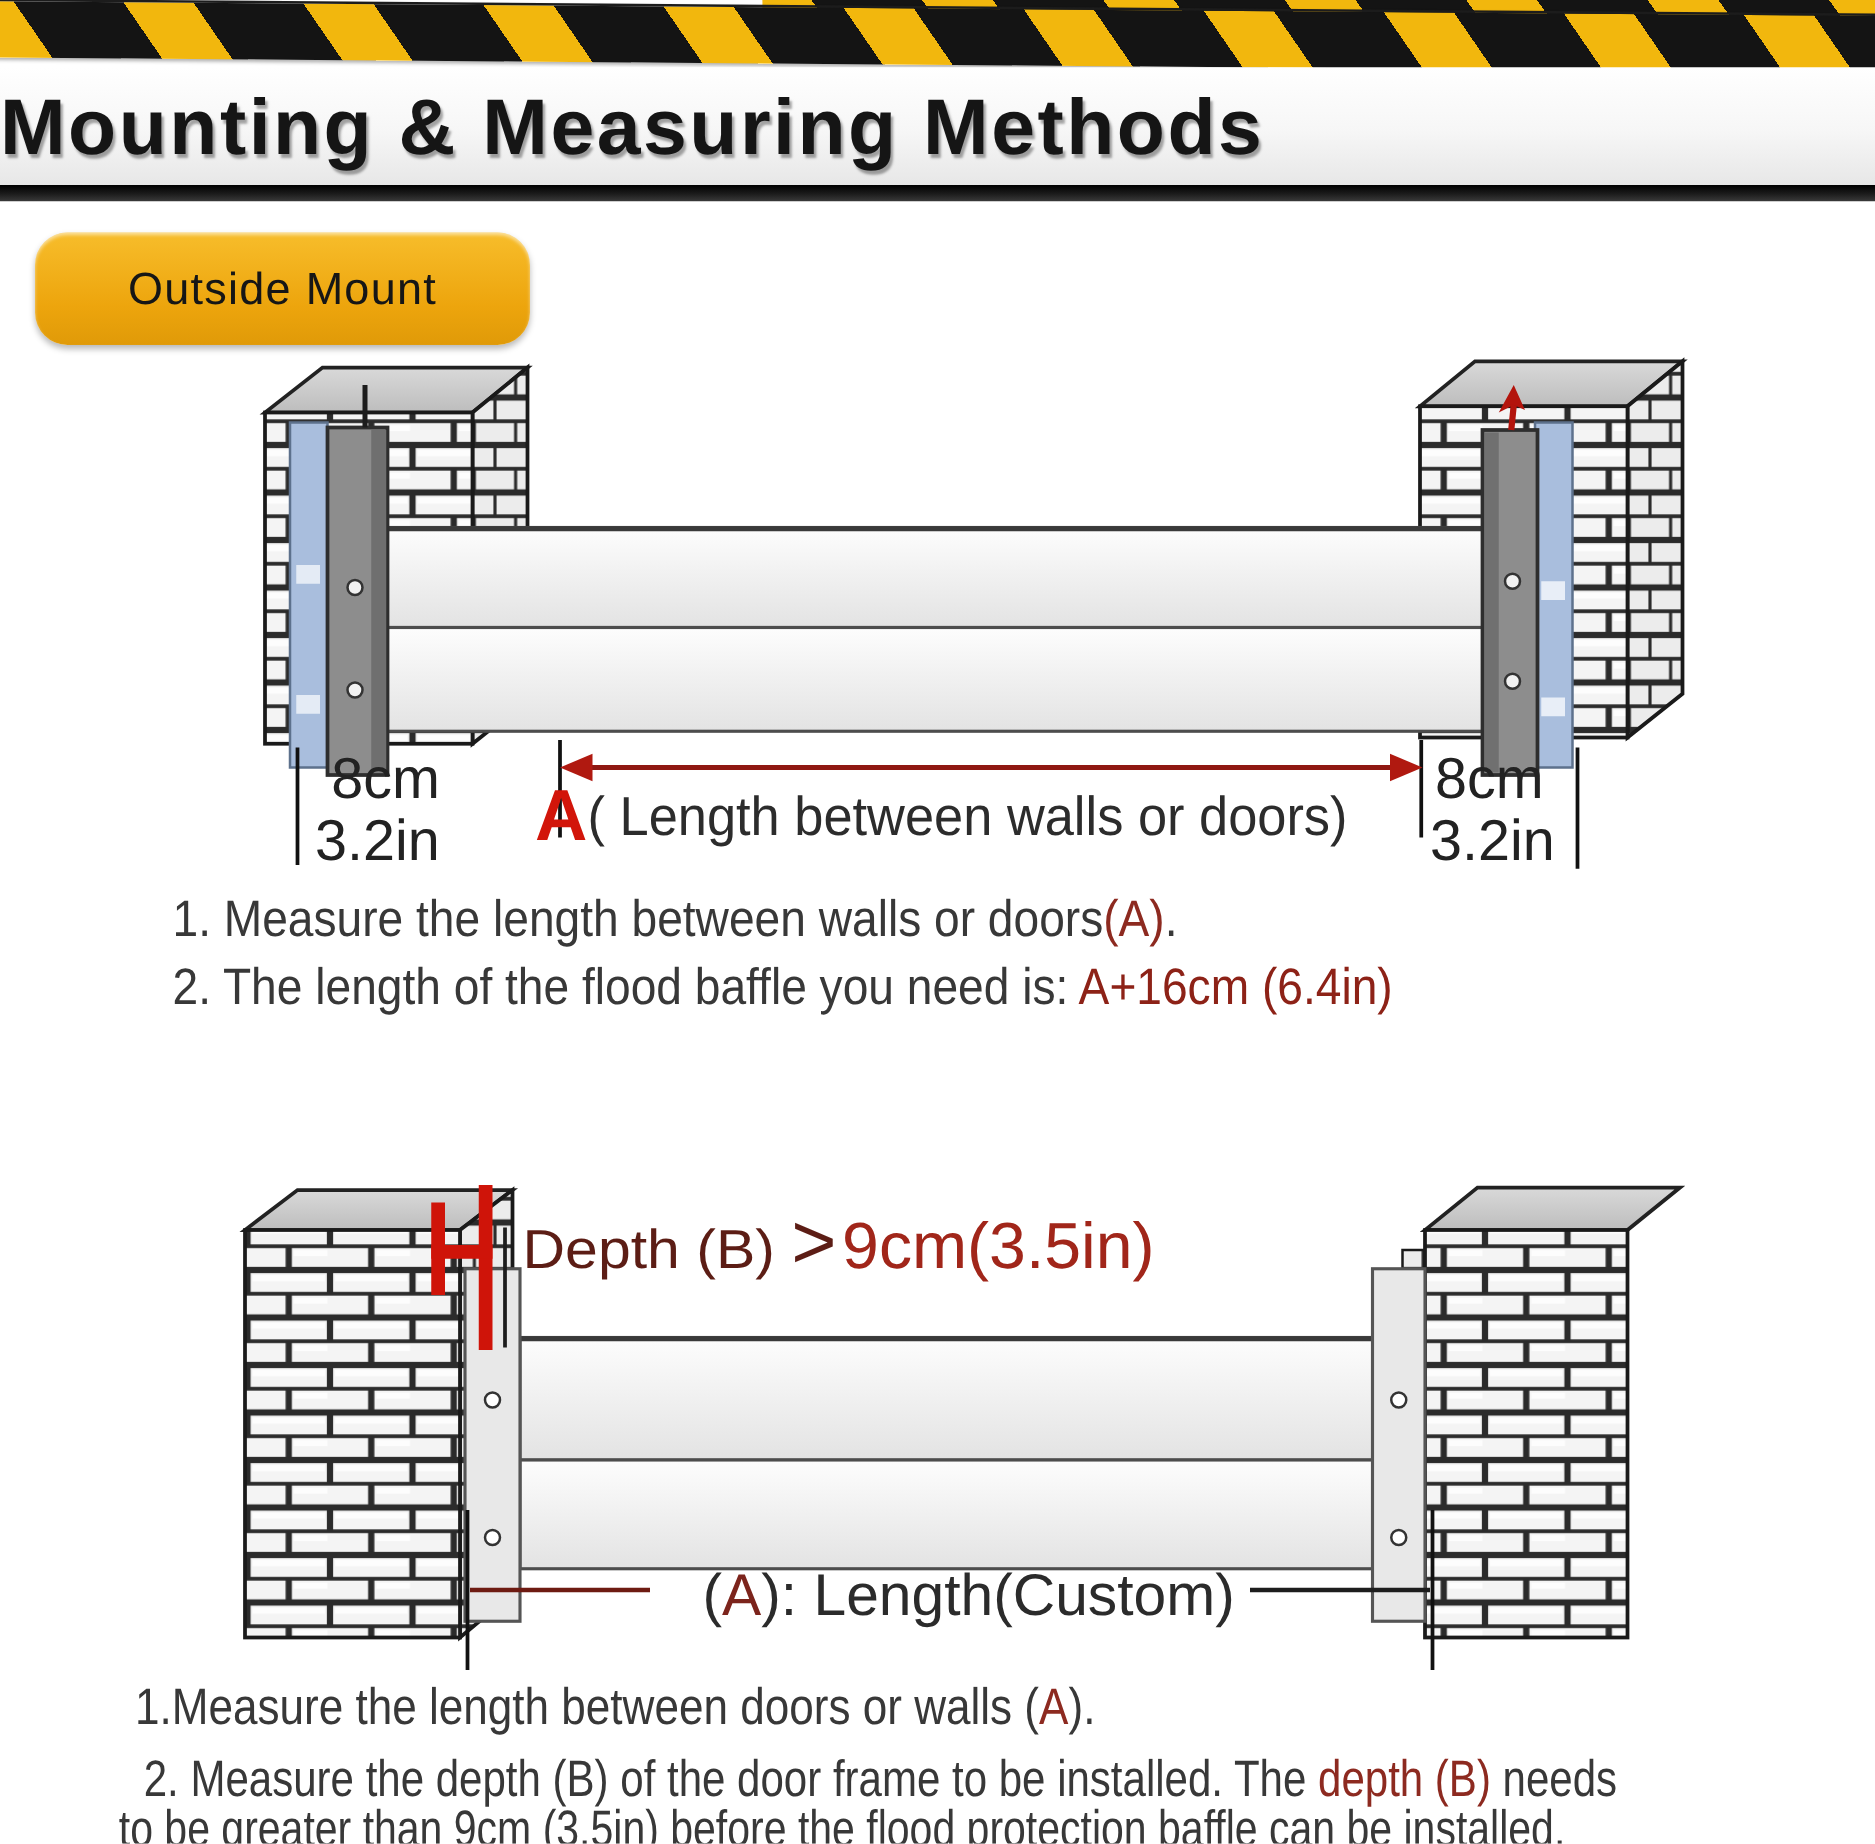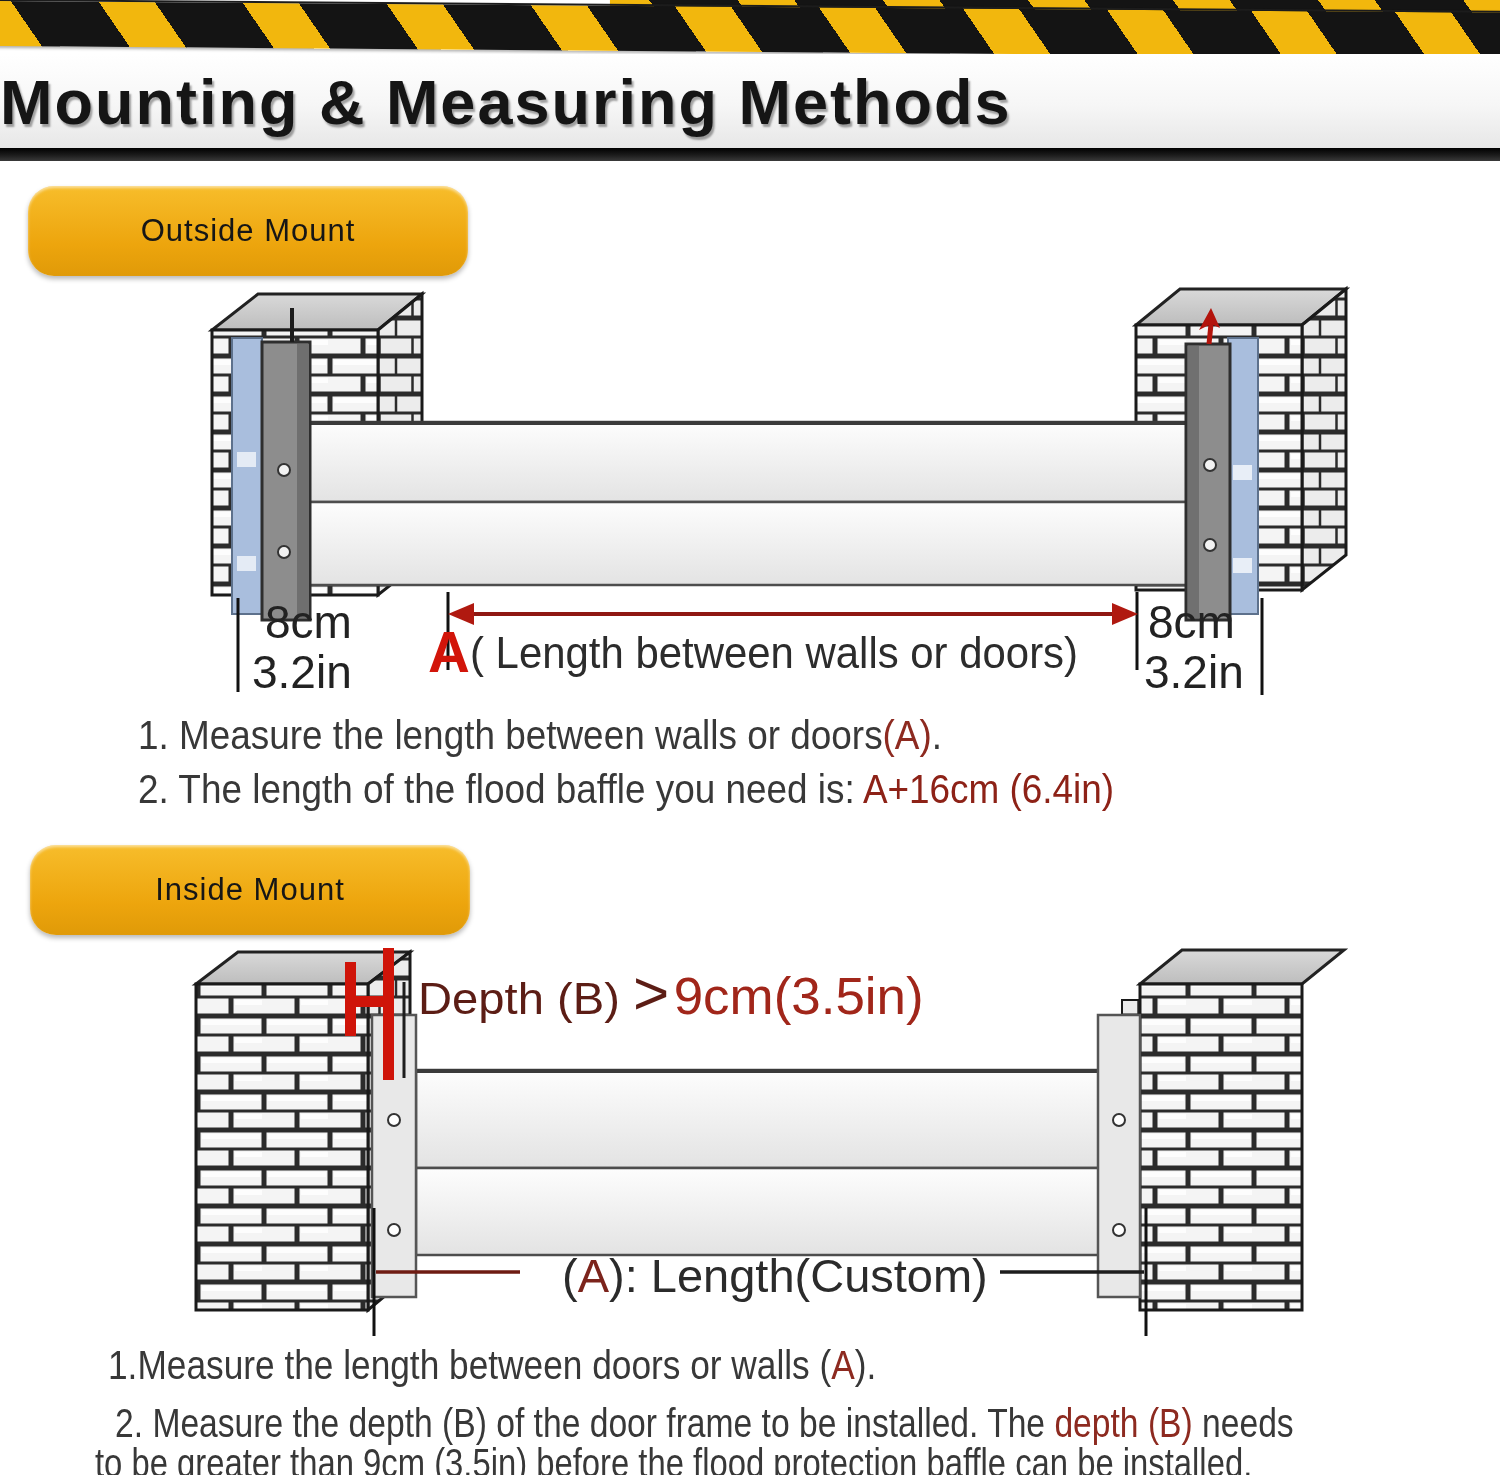--- a/index.html
+++ b/index.html
@@ -14,24 +14,24 @@
              border-top:2px solid #1c1c1c;box-shadow:0 2px 3px rgba(0,0,0,.3);}
   .title-band{position:absolute;top:54px;left:0;width:100%;height:94px;
               background:linear-gradient(180deg,#ffffff 0%,#f6f6f6 55%,#e7e7e7 100%);}
   .title-band h1{margin:0;text-align:left;font-size:63px;font-weight:700;color:#151515;
               line-height:96px;letter-spacing:2px;
               text-shadow:2px 3px 2px rgba(0,0,0,.35);}
   .title-rule{position:absolute;top:148px;left:0;width:100%;height:13px;
               background:linear-gradient(180deg,#000 0%,#1c1c1c 55%,#3a3a3a 100%);}
 
   
-  .badge{position:absolute;width:440px;height:90px;border-radius:26px;
+  .badge{position:absolute;width:396px;height:90px;border-radius:26px;
          background:linear-gradient(180deg,#f7bd2b 0%,#eda50d 65%,#e09a08 100%);
          display:flex;align-items:center;justify-content:center;
-         font-size:31px;font-weight:500;color:#161616;letter-spacing:1px;
+         font-size:36px;font-weight:500;color:#161616;letter-spacing:1px;
          box-shadow:0 3px 5px rgba(0,0,0,.28), inset 0 2px 3px rgba(255,255,255,.55);}
   #badge-outside{left:28px;top:186px;}
   #badge-inside{left:30px;top:845px;}
 
   
   .diagram{position:absolute;left:0;}
   #diagram-outside{top:280px;}
   #diagram-inside{top:940px;}
   svg text{font-family:"Liberation Sans",sans-serif;}
 
@@ -56,23 +56,20 @@
     <div class="tape tape-main"></div>
   </div>
   <div class="title-band">
     <h1>Mounting &amp; Measuring Methods</h1>
   </div>
   <div class="title-rule"></div>
 
   <div class="badge" id="badge-outside">
     <span>Outside Mount</span>
   </div>
-  <div class="badge" id="badge-inside">
-    <span>Inside Mount</span>
-  </div>
 
   <svg class="diagram" id="diagram-outside" width="1500" height="420" viewBox="0 0 1500 420">
     <defs>
       <pattern id="bricksA" width="66" height="38" patternUnits="userSpaceOnUse">
         <rect width="66" height="38" fill="#2b2b2b"></rect>
         <rect x="2.5" y="2.5" width="61" height="15" fill="#f4f4f4"></rect>
         <rect x="4" y="4" width="58" height="5" fill="#fdfdfd"></rect>
         <rect x="-30.5" y="20.5" width="61" height="15" fill="#f4f4f4"></rect>
         <rect x="35.5" y="20.5" width="61" height="15" fill="#f4f4f4"></rect>
         <rect x="37" y="22" width="27" height="5" fill="#fdfdfd"></rect>

